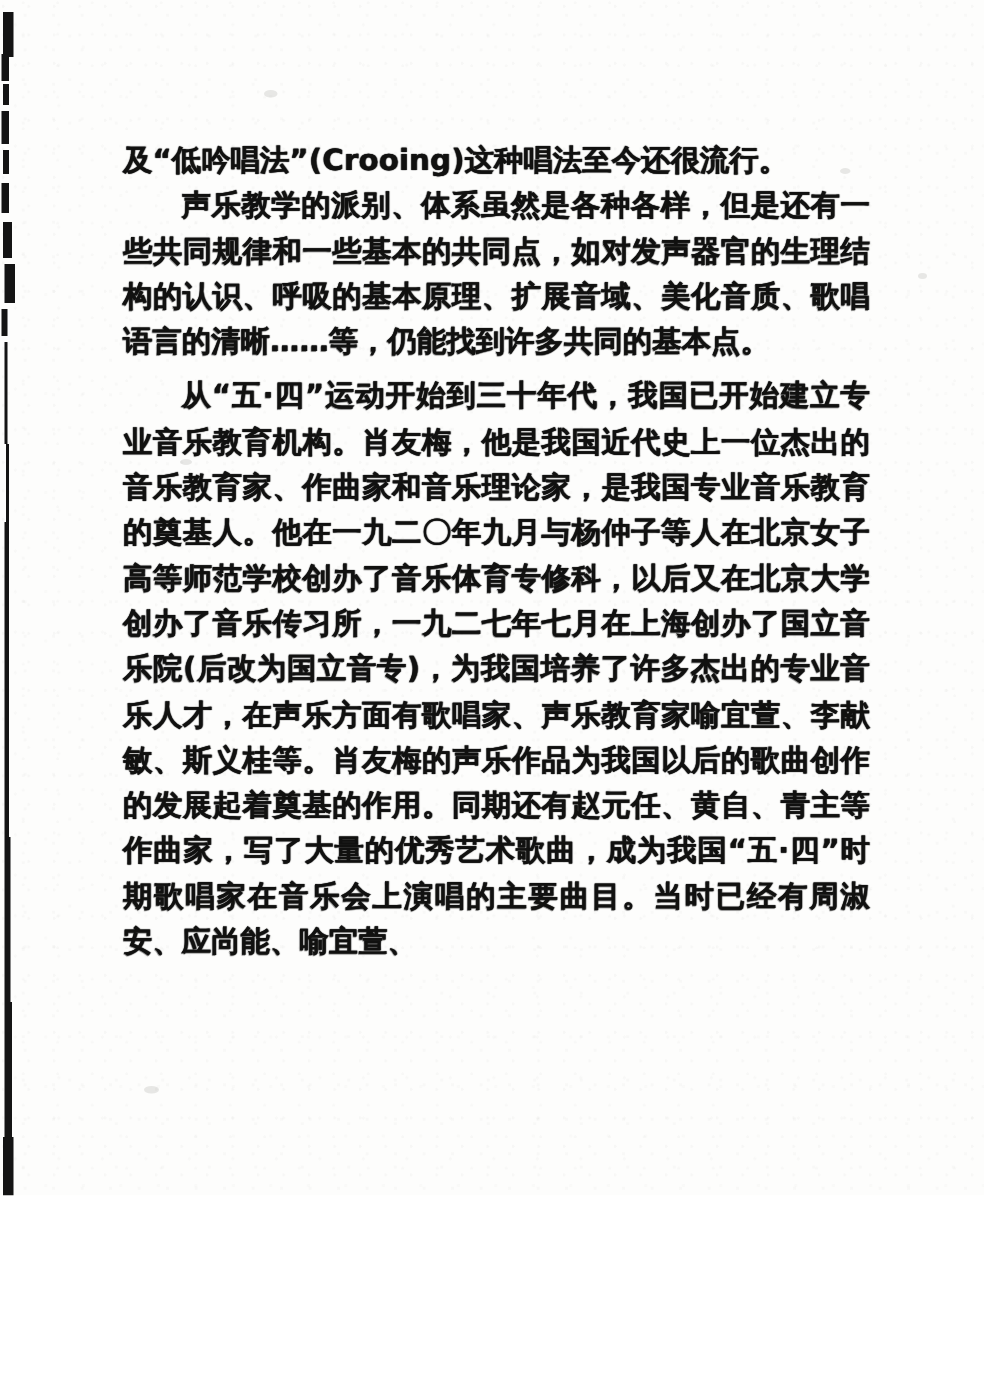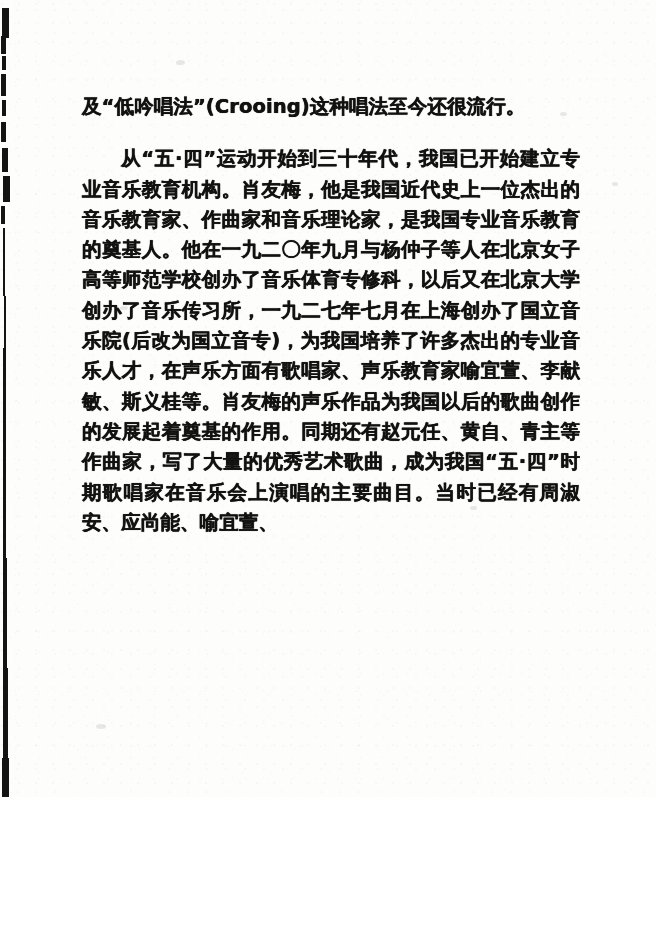--- a/index.html
+++ b/index.html
@@ -79,21 +79,21 @@
   }
 
   .heading {
     margin: 16px 0 14px 0;
     text-align: center;
     text-indent: 0;
     font-size: 20px;
     letter-spacing: 1.2px;
   }
 
-  .gap-above { margin-top: 22px; }
+  .gap-above { margin-top: 6px; }
 
   #page-number {
     position: absolute;
     right: 58px;
     top: 888px;
     font-size: 15px;
     font-weight: bold;
     color: #000000;
     letter-spacing: 3px;
     font-family: Liberation Sans, sans-serif;
@@ -165,20 +165,21 @@
   <div class="smudge" style="left:612px; top:182px; width:6px;  height:4px;"></div>
   <div class="smudge" style="left:120px; top:306px; width:8px;  height:4px;"></div>
   <div class="smudge" style="left:470px; top:506px; width:7px;  height:4px;"></div>
   <div class="smudge" style="left:96px;  top:724px; width:10px; height:5px;"></div>
   <div class="smudge" style="left:300px; top:884px; width:8px;  height:4px;"></div>
 
   <div id="content">
 
     <p class="runover">及“低吟唱法”(Crooing)这种唱法至今还很流行。</p>
 
+    <p class="para">声乐教学的派别、体系虽然是各种各样，但是还有一些共同规律和一些基本的共同点，如对发声器官的生理结构的认识、呼吸的基本原理、扩展音域、美化音质、歌唱语言的清晰……等，仍能找到许多共同的基本点。</p>
 
 
 
     <p class="para gap-above">从“五·四”运动开始到三十年代，我国已开始建立专业音乐教育机构。肖友梅，他是我国近代史上一位杰出的音乐教育家、作曲家和音乐理论家，是我国专业音乐教育的奠基人。他在一九二〇年九月与杨仲子等人在北京女子高等师范学校创办了音乐体育专修科，以后又在北京大学创办了音乐传习所，一九二七年七月在上海创办了国立音乐院(后改为国立音专)，为我国培养了许多杰出的专业音乐人才，在声乐方面有歌唱家、声乐教育家喻宜萱、李献敏、斯义桂等。肖友梅的声乐作品为我国以后的歌曲创作的发展起着奠基的作用。同期还有赵元任、黄自、青主等作曲家，写了大量的优秀艺术歌曲，成为我国“五·四”时期歌唱家在音乐会上演唱的主要曲目。当时已经有周淑安、应尚能、喻宜萱、</p>
 
   </div>
 
   <div id="page-number">· 11 ·</div>
 
   <div id="watermark">

